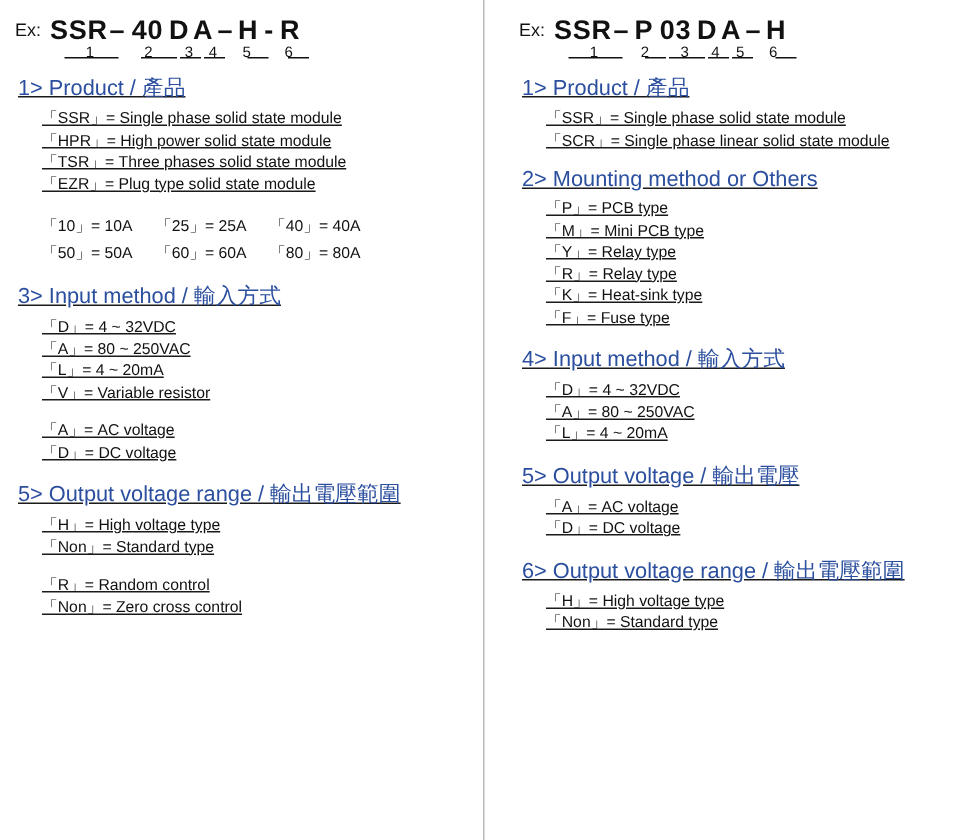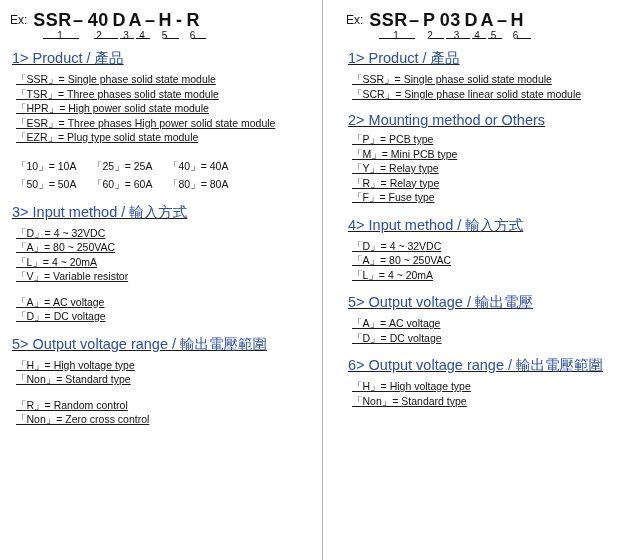--- a/index.html
+++ b/index.html
@@ -88,21 +88,21 @@
   
   .section { margin-bottom: 11px; text-decoration: underline; }
   .sec-head {
     font-size: 14.5px;
     color: #2b4f9e;
     margin: 0 0 4px 2px;
     white-space: nowrap;
     font-family: "Liberation Sans", sans-serif;
   }
   .items {
-    margin-left: 6px;
+    margin-left: 18px;
   }
   .item {
     font-size: 10.5px;
     color: #111;
     line-height: 14.5px;
     white-space: nowrap;
     font-family: "Liberation Sans", sans-serif;
   }
   .grid2 .item { display: inline-block; width: 76px; }
   .grid2 .item.w-wide { width: 86px; }
@@ -132,23 +132,22 @@
       <div class="ul" style="left:182px; width:14px;"></div>
       <div class="num-row">
         <span style="width:40px">1</span><span style="width:38px">2</span><span style="width:16px">3</span><span style="width:16px">4</span><span style="width:29px">5</span><span style="width:27px">6</span>
       </div>
     </div>
 
     <div class="section">
       <div class="sec-head">1&gt; Product / 產品</div>
       <div class="items">
         <div class="item">「SSR」= Single phase solid state module</div>
+        <div class="item">「HPR」= High power solid state module</div>
         <div class="item">「TSR」= Three phases solid state module</div>
-        <div class="item">「HPR」= High power solid state module</div>
-        <div class="item">「ESR」= Three phases High power solid state module</div>
         <div class="item">「EZR」= Plug type solid state module</div>
       </div>
     </div>
 
     <div class="section">
       <div class="items grid2">
         <div class="row">
           <span class="item">「10」= 10A</span><span class="item">「25」= 25A</span><span class="item">「40」= 40A</span>
         </div>
         <div class="row">
@@ -219,20 +218,21 @@
       </div>
     </div>
 
     <div class="section">
       <div class="sec-head">2&gt; Mounting method or Others</div>
       <div class="items">
         <div class="item">「P」= PCB type</div>
         <div class="item">「M」= Mini PCB type</div>
         <div class="item">「Y」= Relay type</div>
         <div class="item">「R」= Relay type</div>
+        <div class="item">「K」= Heat-sink type</div>
         <div class="item">「F」= Fuse type</div>
       </div>
     </div>
 
     <div class="section">
     </div>
 
     <div class="section">
       <div class="sec-head">4&gt; Input method / 輸入方式</div>
       <div class="items">

